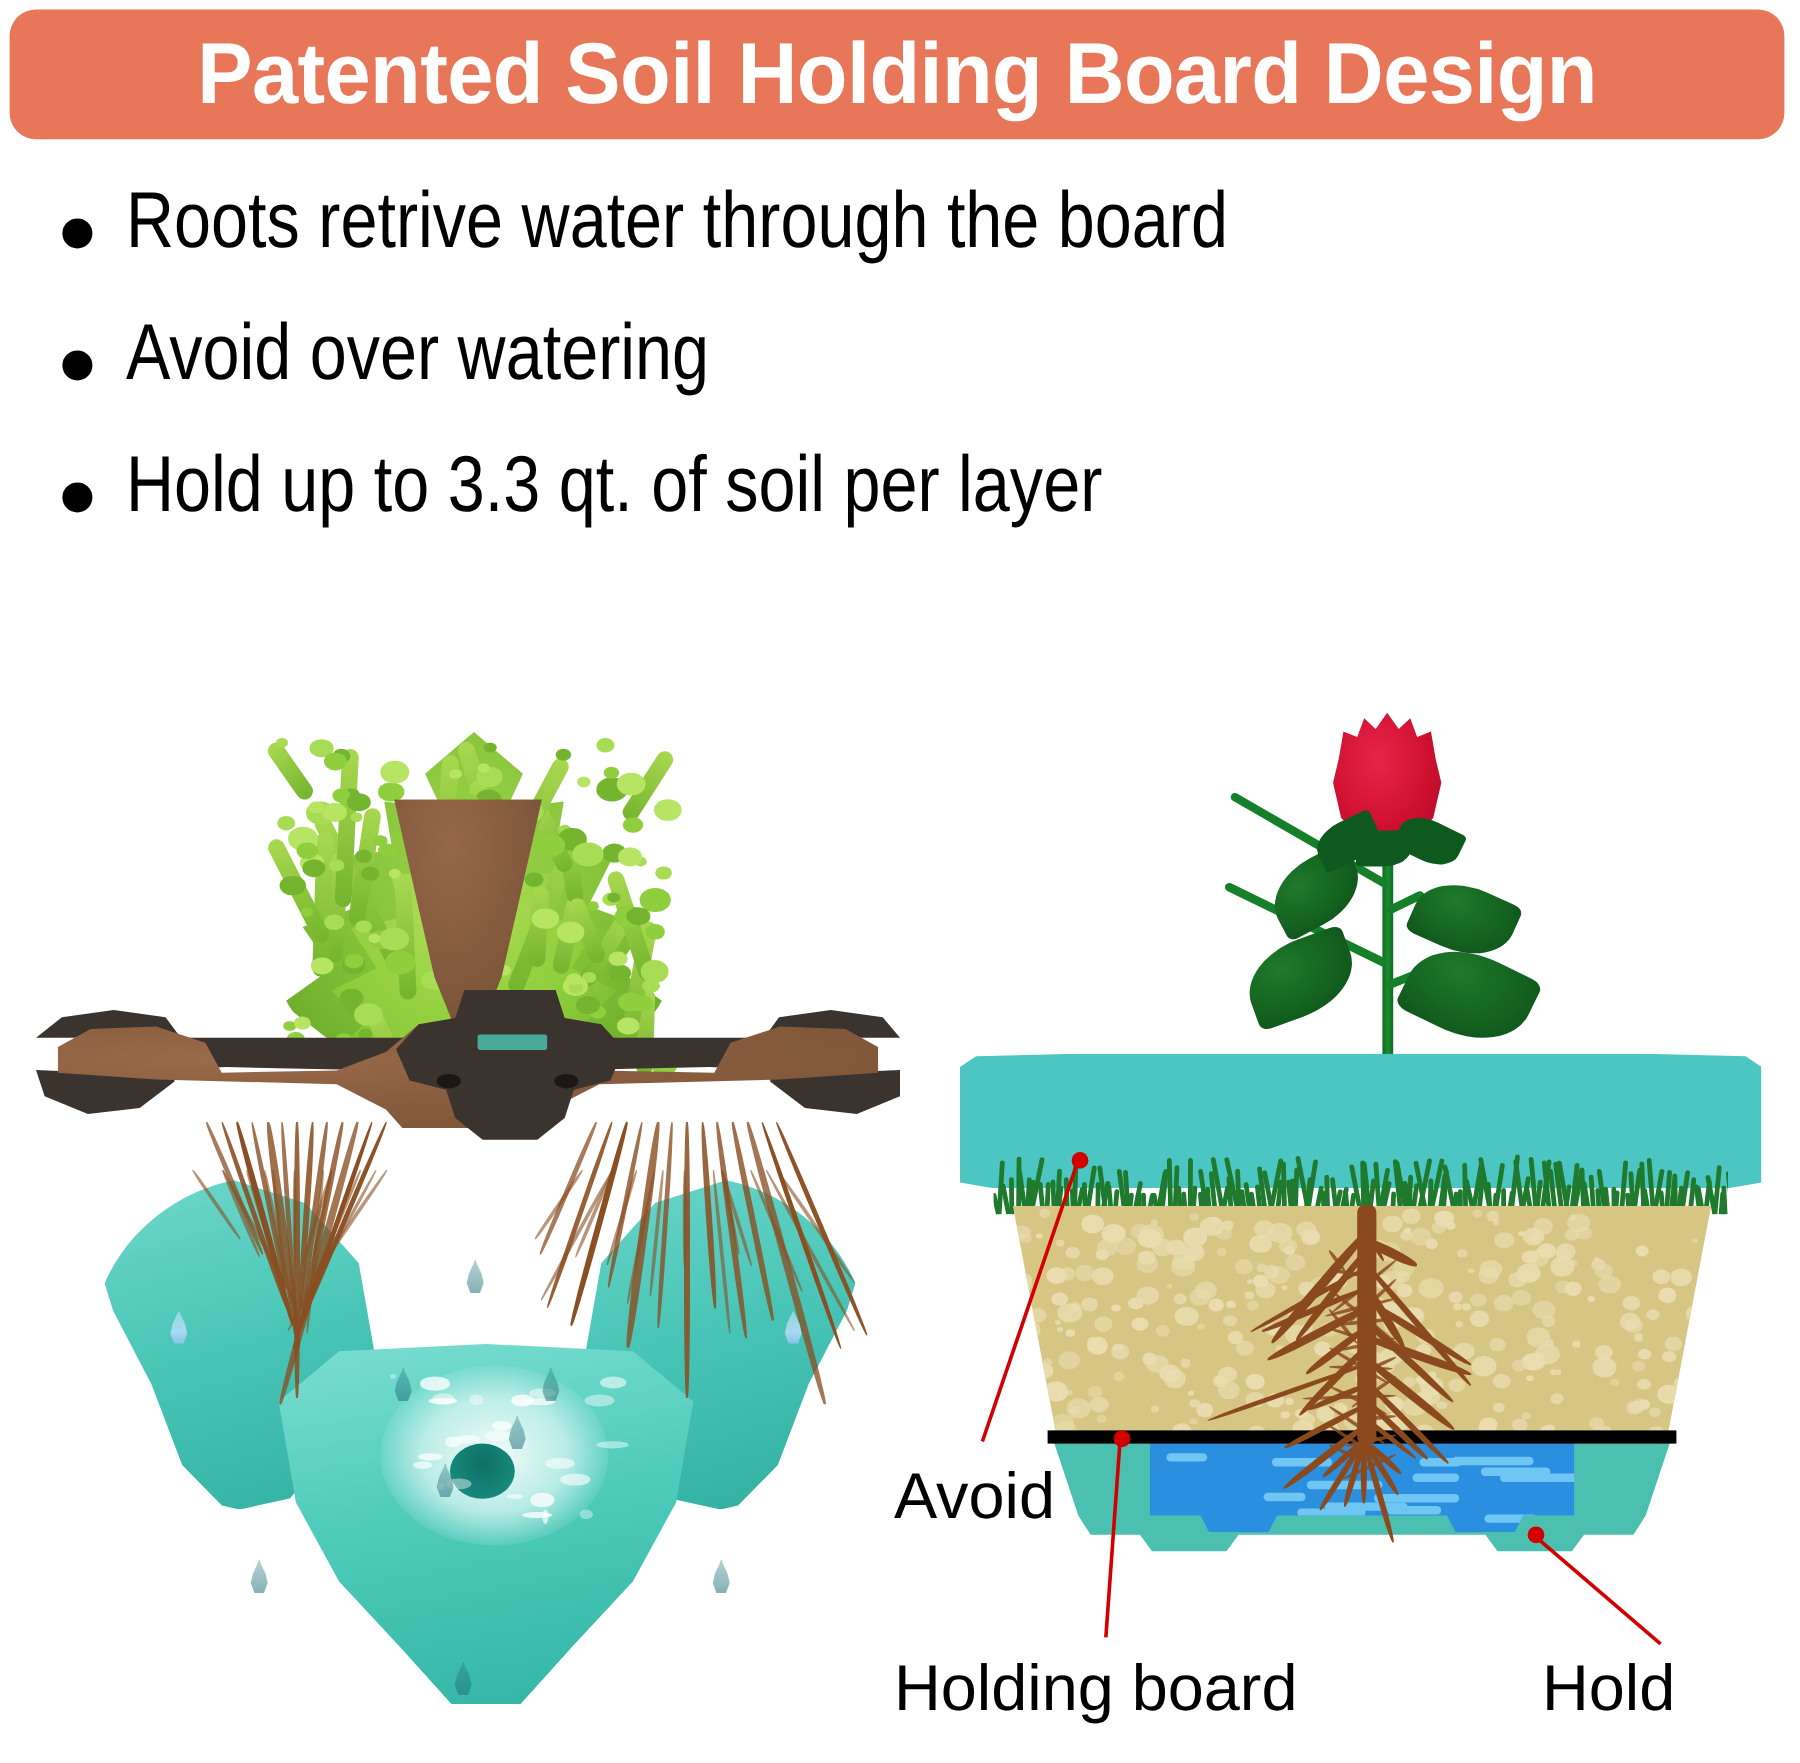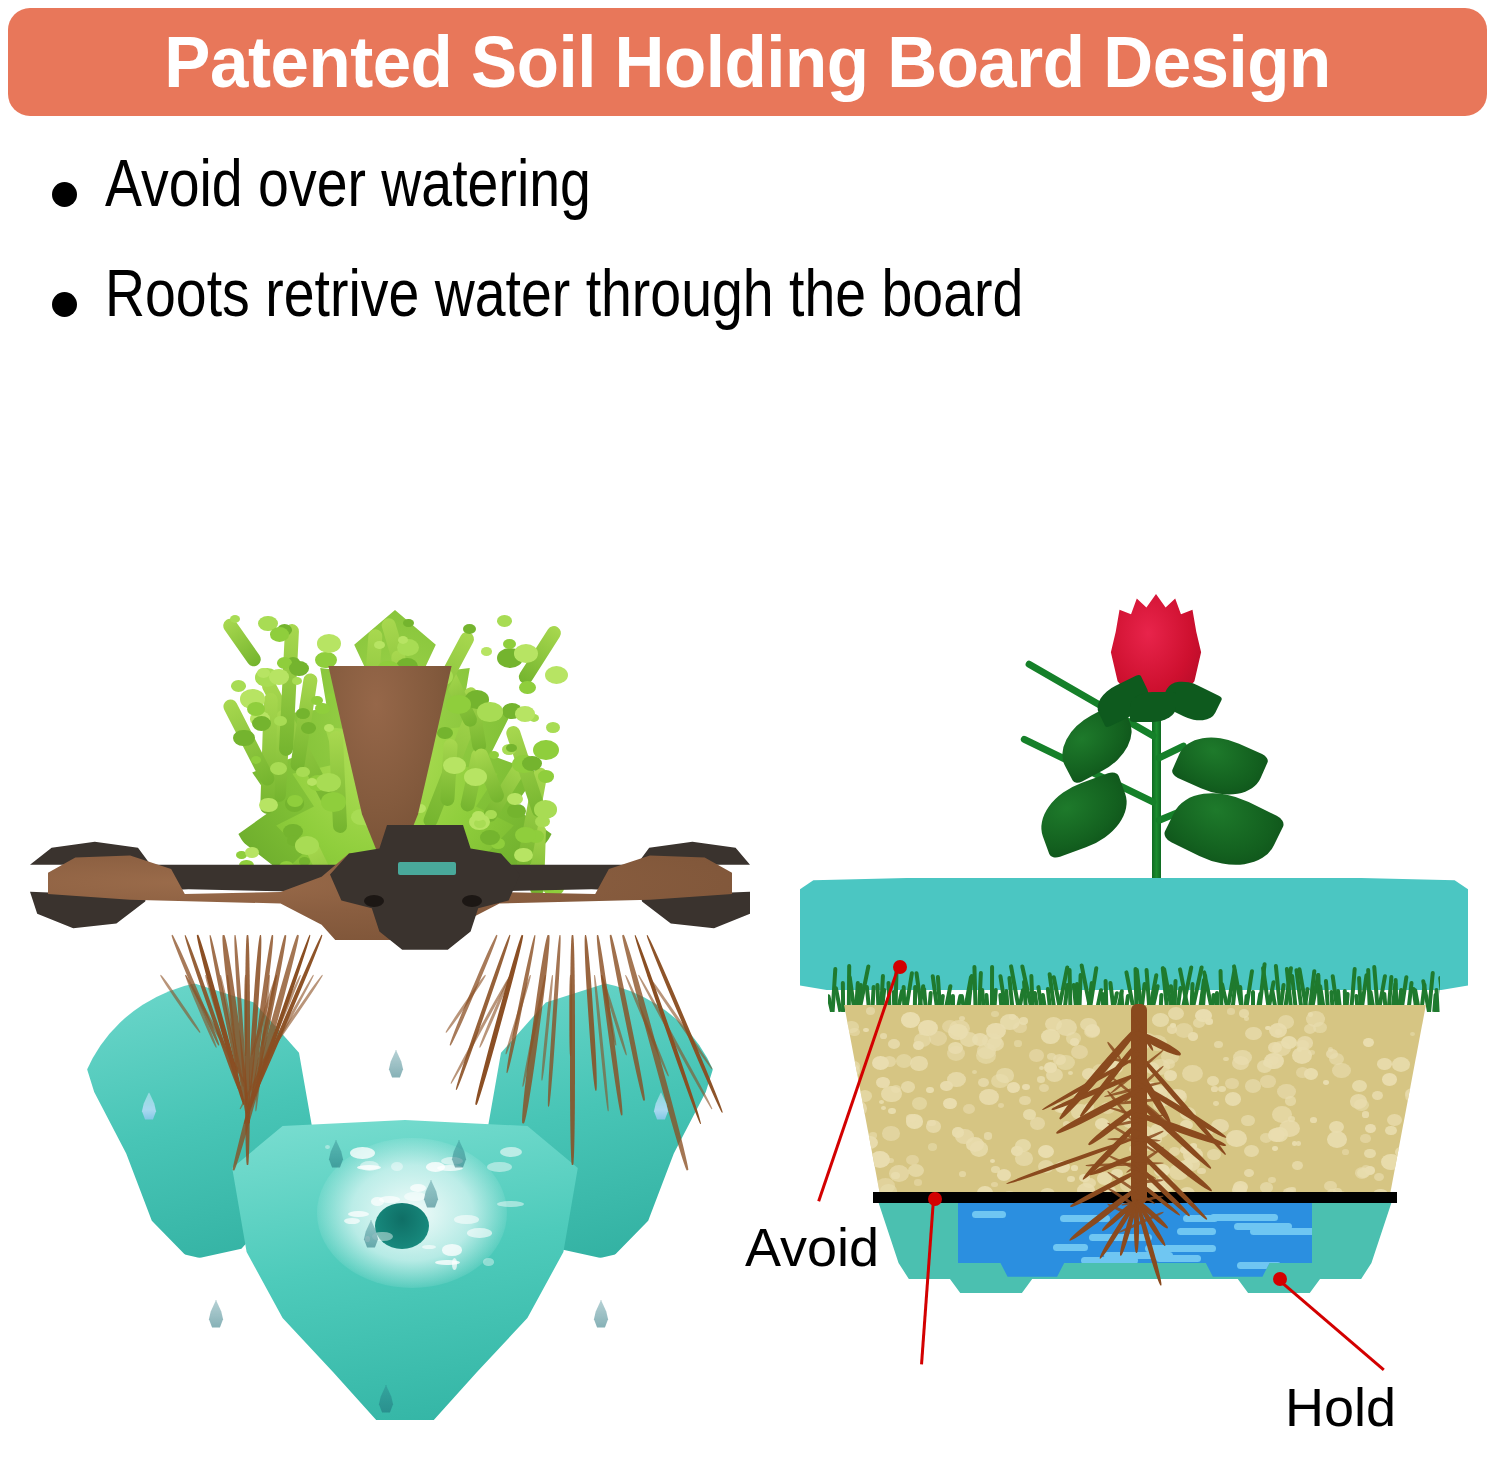--- a/index.html
+++ b/index.html
@@ -269,25 +269,29 @@
 </head>
 <body>
 
 <div id="header-banner">
   <div id="banner-title">Patented Soil Holding Board Design</div>
 </div>
 
 <div id="feature-list">
   <div class="feature-row">
     <span class="bullet-dot"></span>
+    <span class="feature-text">Roots retrive water through the board</span>
+  </div>
+  <div class="feature-row">
+    <span class="bullet-dot"></span>
     <span class="feature-text">Avoid over watering</span>
   </div>
   <div class="feature-row">
     <span class="bullet-dot"></span>
-    <span class="feature-text">Roots retrive water through the board</span>
+    <span class="feature-text">Hold up to 3.3 qt. of soil per layer</span>
   </div>
 </div>
 
 <div id="figures">
 
   <div id="left-photo">
 
     <div class="leafclump" id="bush-back"></div>
     <div class="leafclump" id="bush-front"></div>
     <div id="sprigs">
@@ -1142,16 +1146,17 @@
     <div id="callouts">
       <span class="callout-dot" style="left:133px;top:380px;"></span>
       <span class="callout-dot" style="left:168px;top:612px;"></span>
       <span class="callout-dot" style="left:513px;top:692px;"></span>
     <div class="callout-line" style="left: 140px; top: 387px; width: 248.244px; height: 3px; transform: rotate(108.8deg);"></div>
         <div class="callout-line" style="left: 175px; top: 619px; width: 166.433px; height: 3px; transform: rotate(94.1347deg);"></div>
         <div class="callout-line" style="left: 520px; top: 699px; width: 138.293px; height: 3px; transform: rotate(40.6013deg);"></div>
       </div>
 
     <div class="callout-label" style="left:-15px;top:640px;">Avoid</div>
+    <div class="callout-label" style="left:-15px;top:800px;">Holding board</div>
     <div class="callout-label" style="left:525px;top:800px;">Hold</div>
   </div>
 
 </div>
 
 </body></html>

